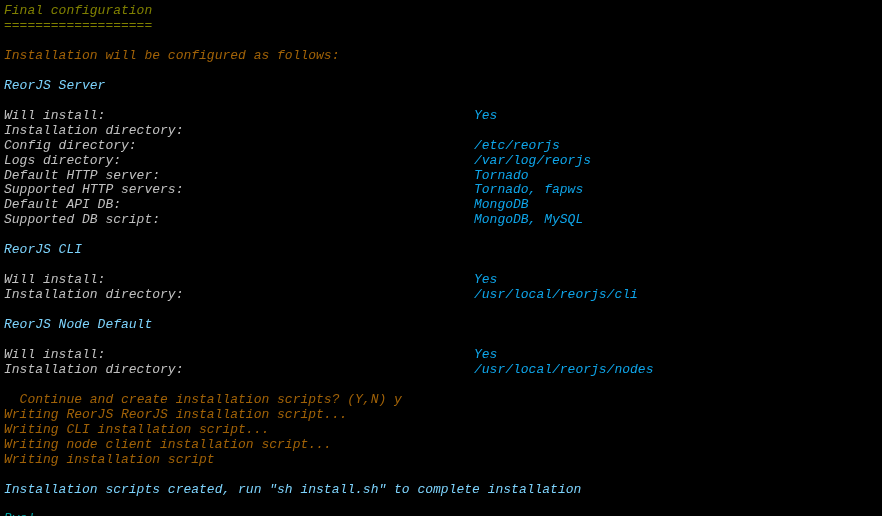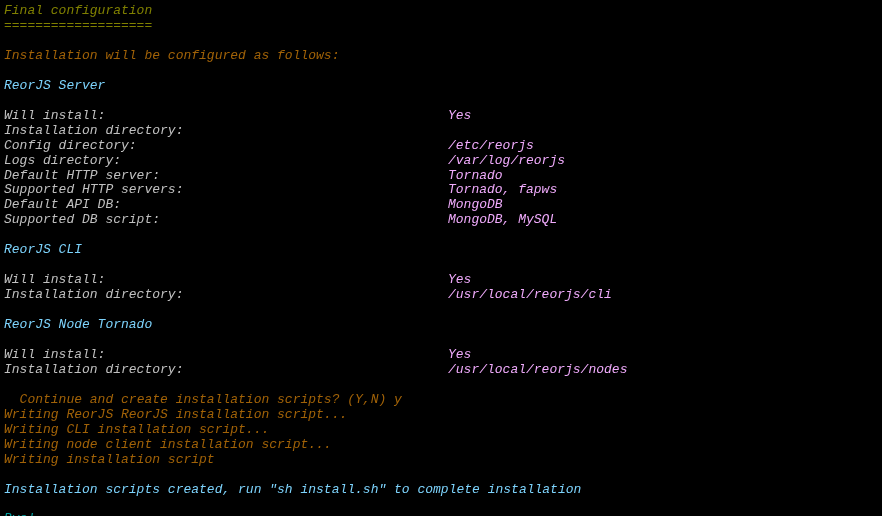--- a/index.html
+++ b/index.html
@@ -20,29 +20,30 @@
     }
     .line {
       white-space: pre;
     }
     .olive { color: #808000; }
     .white { color: #a16207; }
     .teal { color: #00a0a0; }
     .yellow { color: #7dd3fc; }
     .kv {
       display: flex;
+      gap: 26px;
     }
     .kv .label {
       color: #c0c0c0;
       width: 444px;
       white-space: pre;
       flex: 0 0 444px;
     }
     .kv .value {
-      color: #f0abfc;
+      color: #0ea5e9;
       white-space: pre;
     }
     .spacer {
       height: 15px;
     }
   </style>
 </head>
 <body>
 
 <div class="line olive">Final configuration</div>
@@ -91,21 +92,21 @@
 <div class="kv">
   <span class="label">Will install:</span>
   <span class="value">Yes</span>
 </div>
 <div class="kv">
   <span class="label">Installation directory:</span>
   <span class="value">/usr/local/reorjs/cli</span>
 </div>
 <div class="spacer"></div>
 
-<div class="line yellow">ReorJS Node Tornado</div>
+<div class="line yellow">ReorJS Node Default</div>
 <div class="spacer"></div>
 <div class="kv">
   <span class="label">Will install:</span>
   <span class="value">Yes</span>
 </div>
 <div class="kv">
   <span class="label">Installation directory:</span>
   <span class="value">/usr/local/reorjs/nodes</span>
 </div>
 

